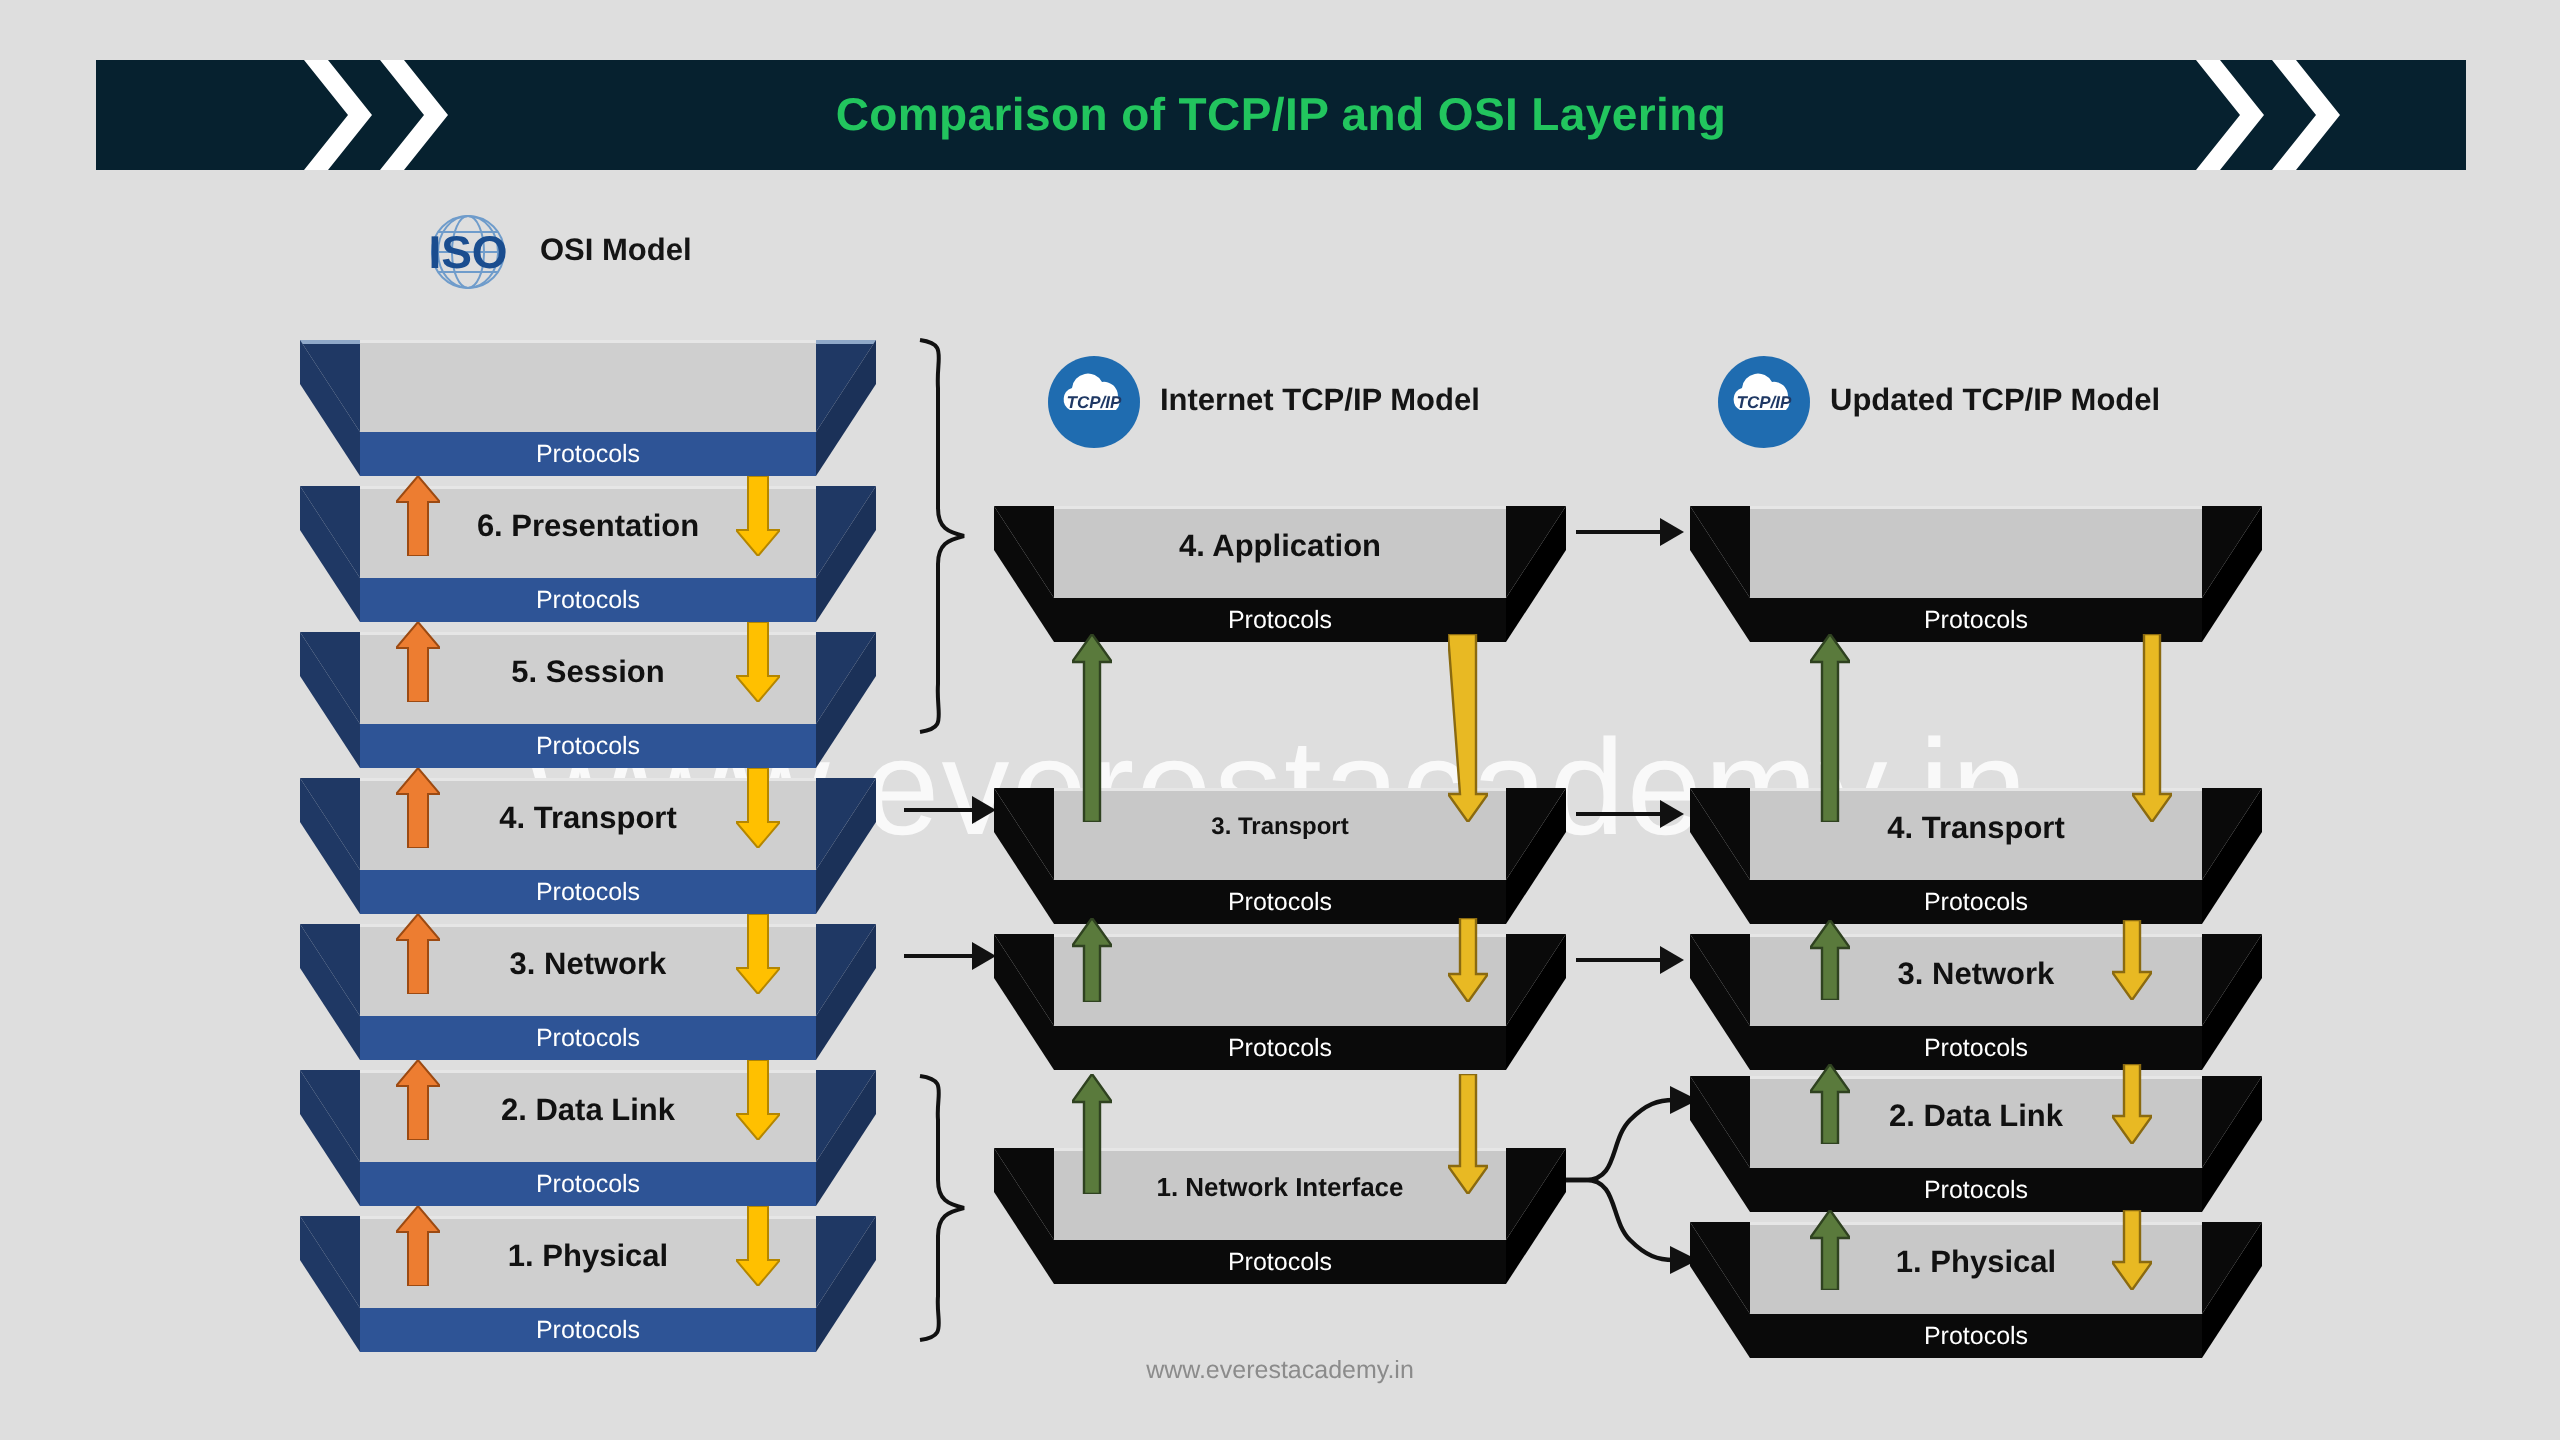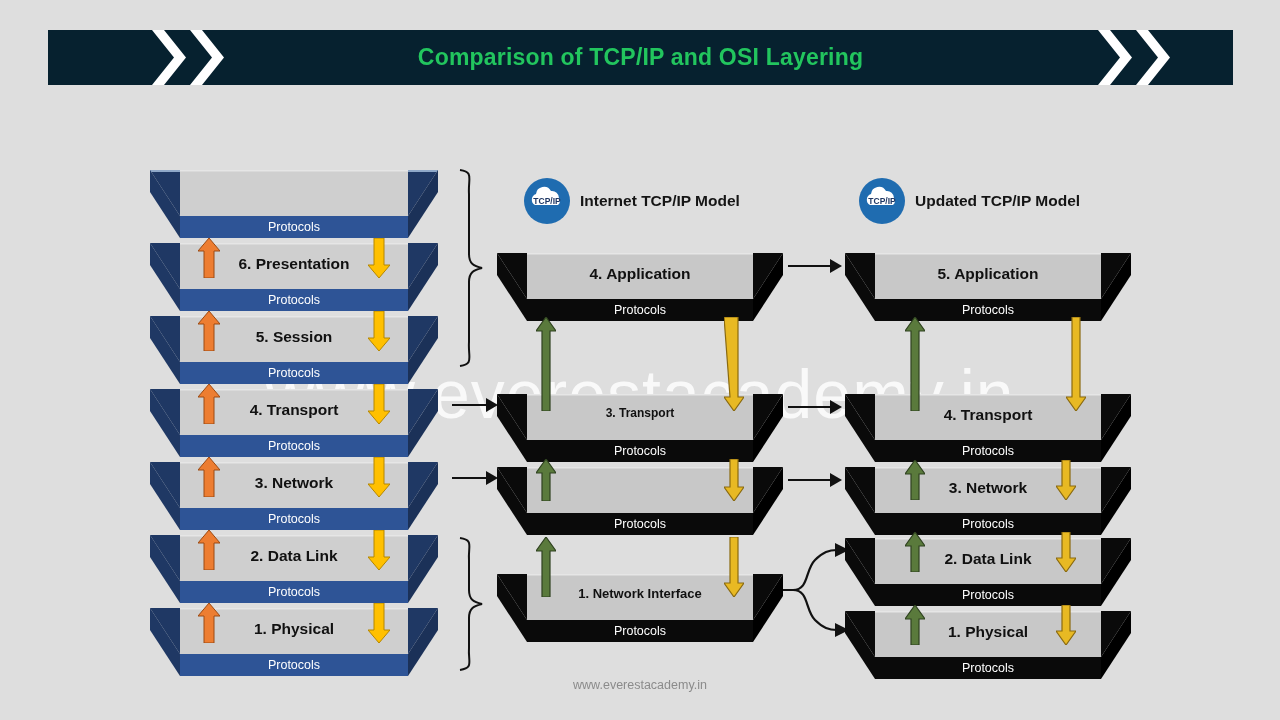--- a/index.html
+++ b/index.html
@@ -35,21 +35,21 @@
   .chev{ position:absolute; top:0; height:55px; width:34px; }
   .chev svg{ display:block; }
   .chev-l1{ left:104px; } .chev-l2{ left:142px; }
   .chev-r1{ left:1050px; } .chev-r2{ left:1088px; }
 
   
   .col-head{ position:absolute; display:flex; align-items:center; gap:9px; z-index:6; }
   .col-head .cap{ font-size:15.5px; font-weight:bold; color:#151515; white-space:nowrap; }
 
   .iso-logo{ position:relative; width:54px; height:40px; }
-  .tcp-logo{ width:48px; height:48px; }
+  .tcp-logo{ width:48px; height:48px;font-style:italic; }
 
   
   .layer{ position:absolute; z-index:4; }
   .layer svg{ display:block; position:absolute; left:0; top:0; }
   .layer .lbl{
     position:absolute; left:0; width:100%;
     text-align:center; font-weight:bold; color:#111;
     white-space:nowrap; pointer-events:none;
   }
   .layer .plbl{
@@ -94,20 +94,35 @@
           <path d="M0,0 L22,27.5 L0,55 L12,55 L34,27.5 L12,0 Z" fill="#ffffff"></path>
         </svg>
     </div>
     <div class="chev chev-r2">
       <svg width="34" height="55" viewBox="0 0 34 55">
           <path d="M0,0 L22,27.5 L0,55 L12,55 L34,27.5 L12,0 Z" fill="#ffffff"></path>
         </svg>
     </div>
   </div>
 
+  <div class="col-head" style="left:207px; top:106px;">
+    <div class="iso-logo">
+      <svg width="54" height="40" viewBox="0 0 54 40">
+        <g stroke="#6f9ccb" fill="none" stroke-width="1">
+          <circle cx="27" cy="20" r="18"></circle>
+          <ellipse cx="27" cy="20" rx="8" ry="18"></ellipse>
+          <ellipse cx="27" cy="20" rx="15" ry="18"></ellipse>
+          <line x1="9" y1="20" x2="45" y2="20"></line>
+          <path d="M12,10 H42 M12,30 H42"></path>
+        </g>
+        <text x="27" y="28" text-anchor="middle" font-family="Liberation Sans, sans-serif" font-size="23" font-weight="bold" fill="#1a4d8f">ISO</text>
+      </svg>
+    </div>
+    <div class="cap">OSI Model</div>
+  </div>
 
   <div class="col-head" style="left:523px; top:177px;">
     <div class="tcp-logo">
       <svg width="48" height="48" viewBox="0 0 48 48">
         <circle cx="24" cy="24" r="23" fill="#1f6cb0"></circle>
         <path d="M12,28 a6,6 0 0 1 1,-11 a8,8 0 0 1 15,-3 a7,7 0 0 1 8,7 a5.5,5.5 0 0 1 -1,7 Z" fill="#ffffff"></path>
         <text x="24" y="27" text-anchor="middle" font-family="Liberation Sans, sans-serif" font-size="8.5" font-weight="bold" fill="#1f3864">TCP/IP</text>
       </svg>
     </div>
     <div class="cap">Internet TCP/IP Model</div>
@@ -367,21 +382,20 @@
 
   <div class="layer" style="left:845px; top:253px; width:286px; height:72px;">
     <svg width="286" height="72" viewBox="0 0 286 72">
       <path d="M0,0 L286,0 L256,46 L30,46 Z" fill="#0a0a0a"></path>
       <rect x="30" y="46" width="226" height="22" fill="#0a0a0a"></rect>
       <path d="M0,0 L30,46 L30,68 L0,22 Z" fill="#0a0a0a"></path>
       <path d="M286,0 L256,46 L256,68 L286,22 Z" fill="#000000"></path>
       <path d="M30,0 L256,0 L256,46 L30,46 Z" fill="#c8c8c8"></path>
       <path d="M30,0 L256,0 L256,1.5 L30,1.5 Z" fill="#e6e6e6"></path>
     </svg>
-    <div class="lbl" style="top:12px; font-size:15.5px;">5. Application</div>
     <div class="plbl" style="top:50px; font-size:12.5px;">Protocols</div>
   </div>
 
   <div class="layer" style="left:845px; top:394px; width:286px; height:72px;">
     <svg width="286" height="72" viewBox="0 0 286 72">
       <path d="M0,0 L286,0 L256,46 L30,46 Z" fill="#0a0a0a"></path>
       <rect x="30" y="46" width="226" height="22" fill="#0a0a0a"></rect>
       <path d="M0,0 L30,46 L30,68 L0,22 Z" fill="#0a0a0a"></path>
       <path d="M286,0 L256,46 L256,68 L286,22 Z" fill="#000000"></path>
       <path d="M30,0 L256,0 L256,46 L30,46 Z" fill="#c8c8c8"></path>

